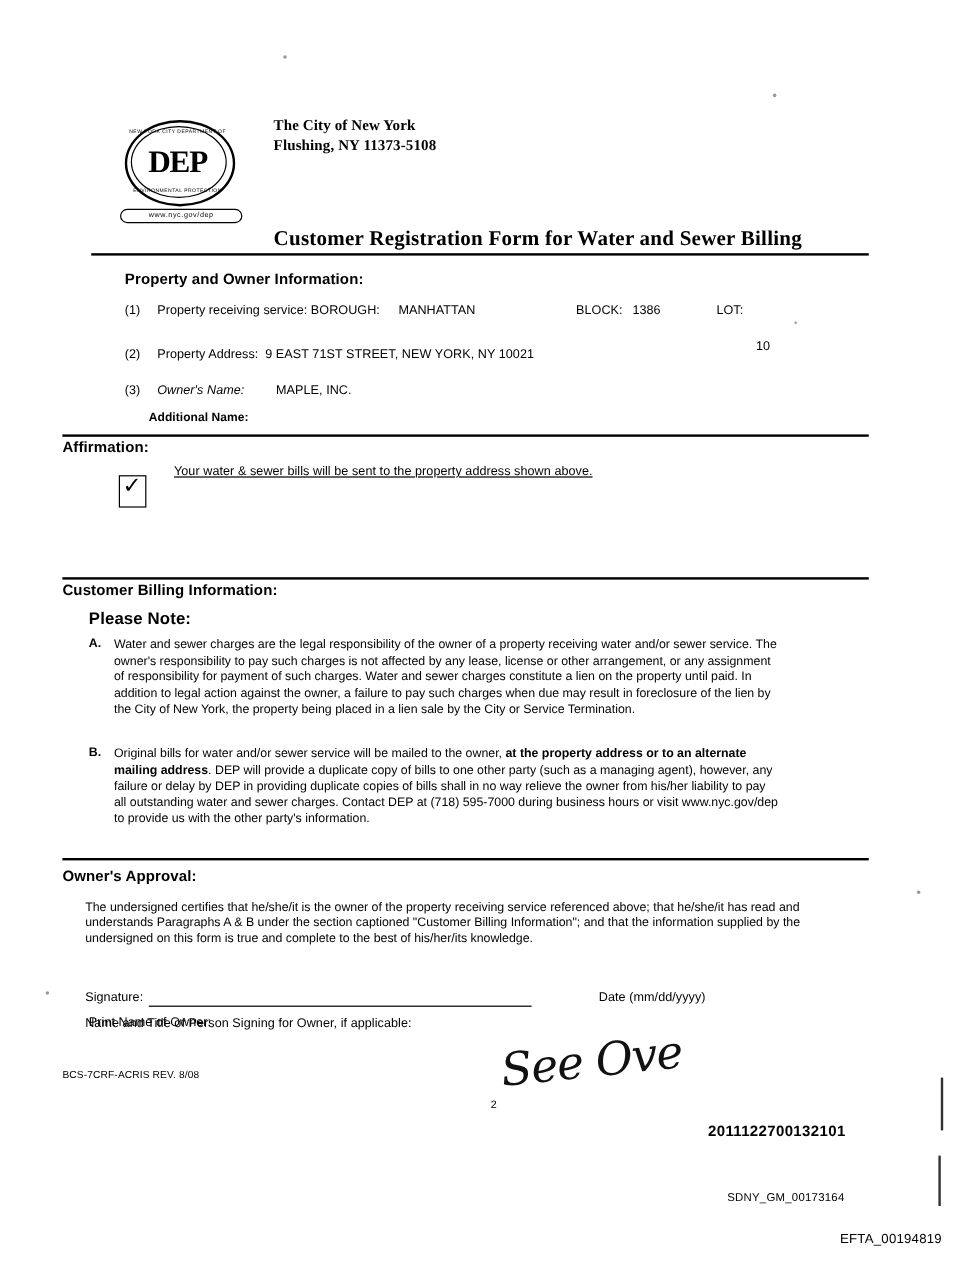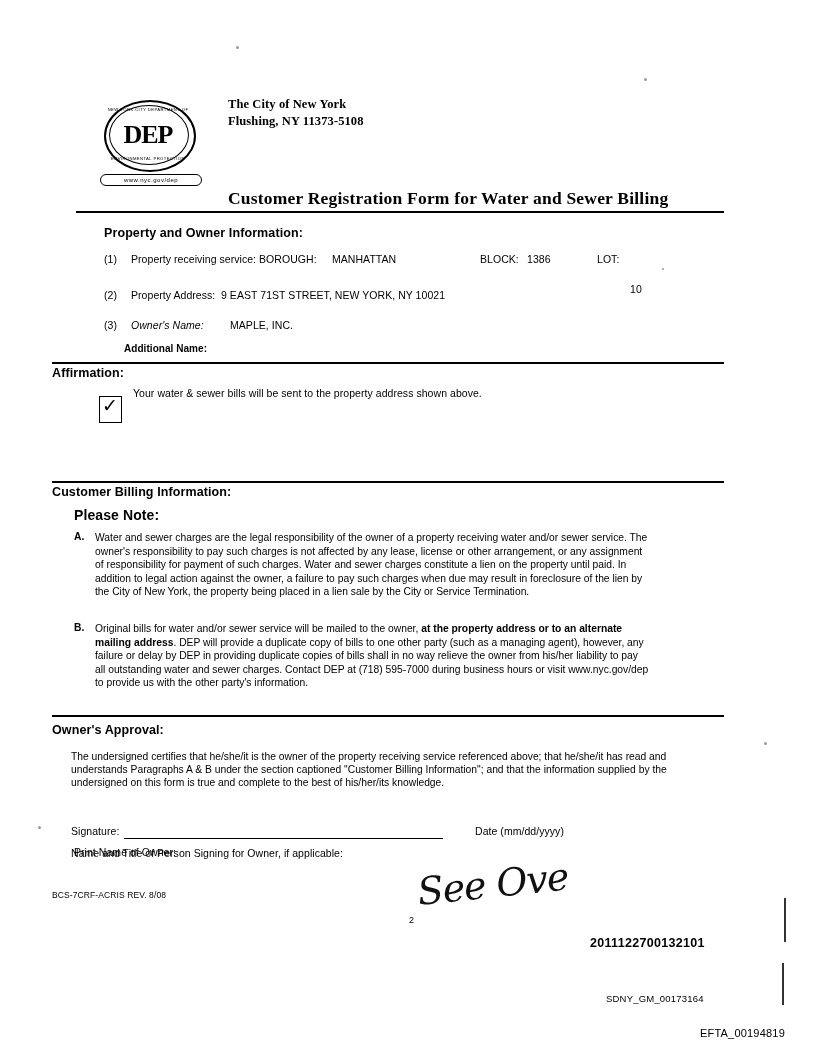--- a/index.html
+++ b/index.html
@@ -281,42 +281,42 @@
 
   <div class="txt txt-b" style="left:124px; top:343px; font-size:10px;">Additional Name:</div>
   <div class="txt" style="left:250px; top:343px;"></div>
 
   <div class="rule" style="left:52px; top:362px; width:672px;"></div>
   <div class="sec-head" style="left:52px; top:366px;">Affirmation:</div>
 
   <div class="checkbox">
     <span class="check-mark">✓</span>
   </div>
-  <div class="txt" style="left:133px; top:387px;">Your water &amp; sewer bills will be sent to the property address shown above.</div>
+  <div class="txt" style="left:145px; top:387px;text-decoration:underline;">Your water &amp; sewer bills will be sent to the property address shown above.</div>
 
   <div class="rule" style="left:52px; top:481px; width:672px;"></div>
   <div class="sec-head" style="left:52px; top:485px;">Customer Billing Information:</div>
   <div class="sec-head" style="left:74px; top:507px; font-size:14px;">Please Note:</div>
 
   <div class="para-letter" style="left:74px; top:531px;">A.</div>
   <div class="para" style="left:95px; top:531px; width:556px;">Water and sewer charges are the legal responsibility of the owner of a property receiving water and/or sewer service. The owner's responsibility to pay such charges is not affected by any lease, license or other arrangement, or any assignment of responsibility for payment of such charges. Water and sewer charges constitute a lien on the property until paid. In addition to legal action against the owner, a failure to pay such charges when due may result in foreclosure of the lien by the City of New York, the property being placed in a lien sale by the City or Service Termination.</div>
 
   <div class="para-letter" style="left:74px; top:622px;">B.</div>
   <div class="para" style="left:95px; top:622px; width:556px;"><span>Original bills for water and/or sewer service will be mailed to the owner, </span><span class="bold-inline">at the property address or to an alternate mailing address</span><span>.  DEP will provide a duplicate copy of bills to one other party (such as a managing agent), however, any failure or delay by DEP in providing duplicate copies of bills shall in no way  relieve the owner from his/her liability to pay all outstanding water and sewer charges. Contact DEP at (718) 595-7000 during business hours or visit www.nyc.gov/dep to provide us with the other party's information.</span></div>
 
   <div class="rule" style="left:52px; top:715px; width:672px;"></div>
   <div class="sec-head" style="left:52px; top:723px;">Owner's Approval:</div>
 
   <div class="para" style="left:71px; top:750px; width:614px; line-height:13.2px;">The undersigned certifies that he/she/it is the owner of the property receiving service referenced above; that he/she/it has read and understands Paragraphs A &amp; B under the section captioned "Customer Billing Information"; and that the information supplied by the undersigned on this form is true and complete to the best of his/her/its knowledge.</div>
 
   <div class="txt" style="left:74px; top:846px;">Print Name of Owner:</div>
 
   <div class="txt" style="left:71px; top:825px;">Signature:</div>
   <div class="sig-line" style="left:124px; top:838px; width:319px;"></div>
-  <div class="txt" style="left:448px; top:825px;padding-left:27px;">Date (mm/dd/yyyy)</div>
+  <div class="txt" style="left:472px; top:825px;padding-left:27px;">Date (mm/dd/yyyy)</div>
 
   <div class="txt" style="left:71px; top:847px;">Name and Title of Person Signing for Owner, if applicable:</div>
 
   <div class="handwriting">See Ove</div>
 
   <div class="footer-left">BCS-7CRF-ACRIS  REV. 8/08</div>
   <div class="page-num">2</div>
   <div class="barcode-num">2011122700132101</div>
   <div class="bates1">SDNY_GM_00173164</div>
   <div class="bates2">EFTA_00194819</div>

